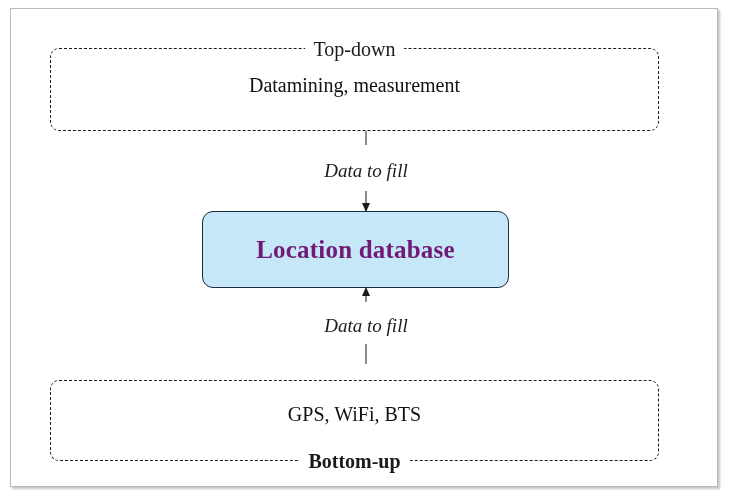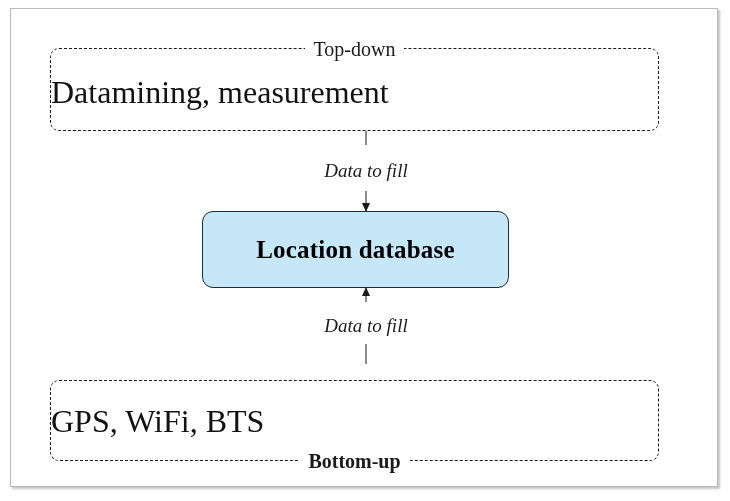--- a/index.html
+++ b/index.html
@@ -79,21 +79,22 @@
   #bottom-group-label {
     bottom: -11px;
     font-weight: bold;
   }
 
   
   .group-content {
     position: absolute;
     left: 0;
     right: 0;
-    font-size: 32px;
+    text-align: center;
+    font-size: 20px;
     color: #121212;
     white-space: nowrap;
   }
   #top-group-content {
     top: 25px;
   }
   #bottom-group-content {
     top: 22px;
   }
 
@@ -108,21 +109,21 @@
     background: #c5e7f7;
     border: 1.6px solid #1b2c3a;
     border-radius: 11px;
     display: flex;
     align-items: center;
     justify-content: center;
   }
   #database-node-label {
     font-size: 25px;
     font-weight: bold;
-    color: #000000;
+    color: #701a75;
     letter-spacing: 0.2px;
     white-space: nowrap;
   }
 
   
   .connector {
     position: absolute;
     left: 345px;
     width: 20px;
   }

